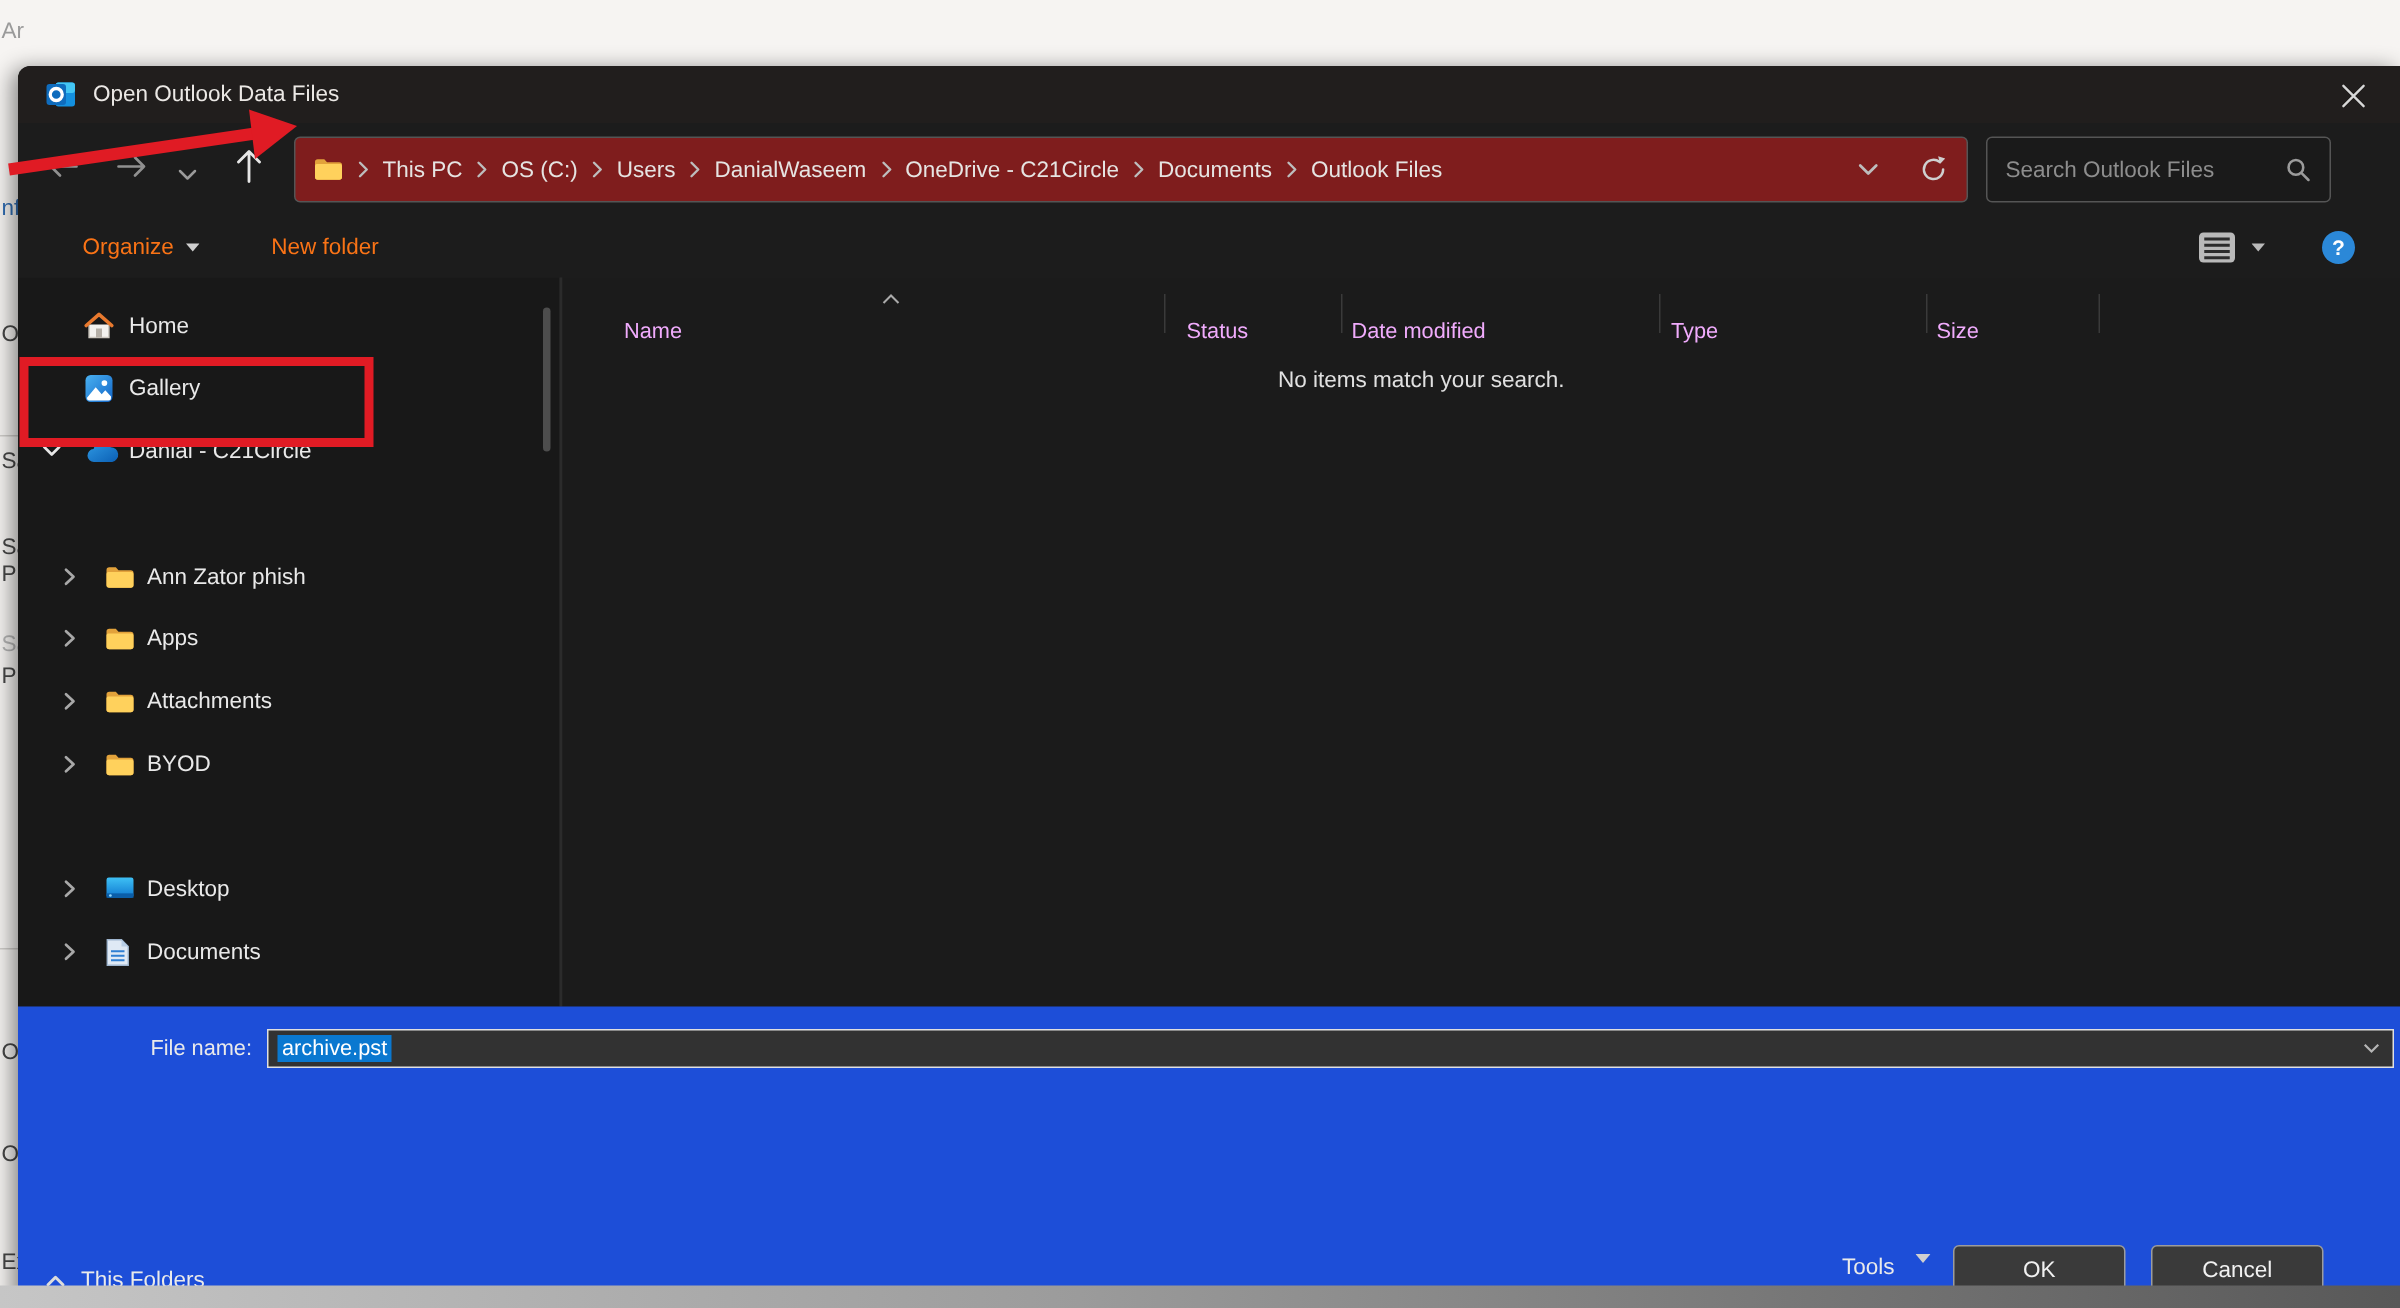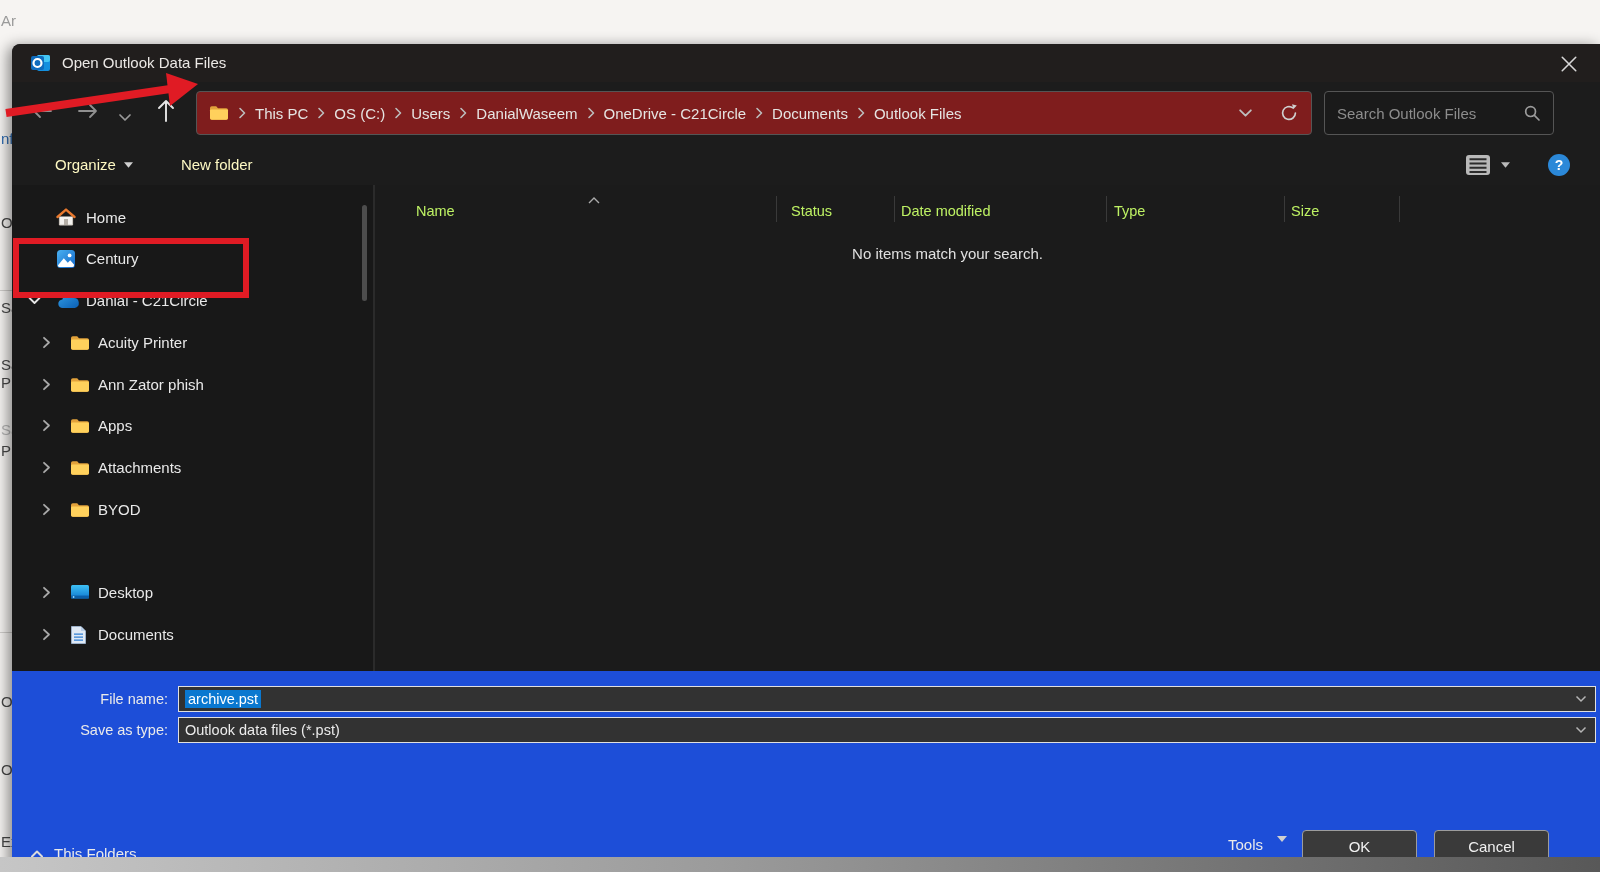--- a/index.html
+++ b/index.html
@@ -35,42 +35,42 @@
   .addressbar .bar-right { margin-left:auto; display:flex; align-items:center; gap:26px; }
   .searchbox { position:absolute; left:1312px; top:9px; width:230px; height:44px; background:#1a1a1a;
                border:1px solid #555555; border-radius:4px; display:flex; align-items:center; padding:0 12px; }
   .searchbox input { flex:1; background:transparent; border:none; outline:none; color:#cfcfcf;
                      font-size:15px; font-family:"Liberation Sans", sans-serif; min-width:0; }
   .searchbox input::placeholder { color:#8d8d8d; }
 
   
   .commandbar { position:absolute; left:0; top:100px; width:100%; height:41px; background:#1c1c1c;
                 display:flex; align-items:center; padding:0 30px 0 43px; }
-  .cmd { display:flex; align-items:center; gap:8px; color:#fef9c3; font-size:15px; }
+  .cmd { display:flex; align-items:center; gap:8px; color:#f97316; font-size:15px; }
   .cmd + .cmd { margin-left:48px; }
   .cmd-right { margin-left:auto; display:flex; align-items:center; gap:10px; }
   .help-circle { width:22px; height:22px; border-radius:50%; background:#2b88d8; color:#ffffff;
                  font-size:14px; font-weight:bold; display:flex; align-items:center; justify-content:center; margin-left:28px; }
 
   
   .main { position:absolute; left:0; top:141px; width:100%; height:486px; }
   .sidebar { position:absolute; left:0; top:0; width:361px; height:100%; background:#181818; }
   .main-divider { position:absolute; left:361px; top:0; width:2px; height:100%; background:#2b2b2b; }
   .filelist { position:absolute; left:363px; top:0; right:0; height:100%; background:#1b1b1b; }
 
   .tree-row { position:absolute; left:0; width:100%; height:41px; display:flex; align-items:center; }
   .tree-row .chev { position:absolute; display:flex; }
   .tree-row .ticon { position:absolute; display:flex; }
   .tree-row .lbl { position:absolute; font-size:15px; color:#e9e9e9; white-space:nowrap; }
   .lvl0 .chev { left:16px; } .lvl0 .ticon { left:44px; } .lvl0 .lbl { left:74px; }
   .lvl1 .chev { left:30px; } .lvl1 .ticon { left:58px; } .lvl1 .lbl { left:86px; }
   .sb-scroll { position:absolute; left:350px; top:20px; width:5px; height:96px; background:#4d4d4d; border-radius:3px; }
 
   .colheaders { position:absolute; left:0; top:5px; width:100%; height:36px; }
-  .colheaders .col { position:absolute; top:13px; font-size:14.5px; color:#bef264; white-space:nowrap; }
+  .colheaders .col { position:absolute; top:23px; font-size:14.5px; color:#f0abfc; white-space:nowrap; }
   .col-div { position:absolute; top:6px; width:1px; height:26px; background:#3a3a3a; }
   .sort-caret { position:absolute; left:212px; top:0px; }
   .empty-msg { position:absolute; left:0; right:80px; top:60px; text-align:center; font-size:15px; color:#e0e0e0; }
 
   
   .bottomform { position:absolute; left:0; top:627px; width:100%; height:225px; background:#1d4ed8; border-radius:0 0 0 8px; }
   .formrow { position:absolute; left:0; width:100%; height:26px; }
   .formrow .flabel { position:absolute; left:0; width:156px; text-align:right; font-size:14.5px; color:#eaeaea; line-height:26px; }
   .finput { position:absolute; left:166px; right:4px; height:26px; background:#323232; border:1px solid #e0e0e0;
             display:flex; align-items:center; padding:0 26px 0 6px; }
@@ -289,51 +289,37 @@
         </div>
 
         <div class="tree-row lvl0" style="top:53px">
           <span class="ticon">
             <svg width="20" height="20" viewBox="0 0 20 20">
                 <rect x="1" y="1" width="18" height="18" rx="3.5" fill="url(#galG)"></rect>
                 <circle cx="13.6" cy="6.4" r="1.9" fill="#ffffff"></circle>
                 <path d="M2 16.2 L7.8 9.2 L11.8 13.8 L14.2 11.2 L18 15.4 V16.5 Q18 18 16.5 18 H3.5 Q2 18 2 16.5 Z" fill="#ffffff"></path>
               </svg>
           </span>
-          <span class="lbl">Century</span>
+          <span class="lbl">Gallery</span>
         </div>
 
         <div class="tree-row lvl0" style="top:95px">
           <span class="chev">
             <svg width="13" height="9" viewBox="0 0 13 9">
                 <path d="M1.5 2 L6.5 7 L11.5 2" fill="none" stroke="#e6e6e6" stroke-width="1.8" stroke-linecap="round" stroke-linejoin="round"></path>
               </svg>
           </span>
           <span class="ticon">
             <svg width="25" height="16" viewBox="0 0 24 16">
                 <path d="M18.3 15 H6.3 A4.3 4.3 0 0 1 5.9 6.4 A6 6 0 0 1 17.3 5.1 A5 5 0 0 1 18.3 15 Z" fill="url(#odG)"></path>
               </svg>
           </span>
           <span class="lbl">Danial - C21Circle</span>
         </div>
 
-        <div class="tree-row lvl1" style="top:137px">
-          <span class="chev">
-              <svg width="9" height="13" viewBox="0 0 9 13">
-                <path d="M2 1.8 L7 6.5 L2 11.2" fill="none" stroke="#a8a8a8" stroke-width="1.8" stroke-linecap="round" stroke-linejoin="round"></path>
-              </svg>
-            </span>
-          <span class="ticon">
-              <svg width="20" height="16" viewBox="0 0 20 16">
-                <path d="M1 3 Q1 1.2 2.8 1.2 H7.2 L9 3.2 H17.2 Q19 3.2 19 5 V13 Q19 14.8 17.2 14.8 H2.8 Q1 14.8 1 13 Z" fill="#e2a23b"></path>
-                <path d="M1 5.6 Q1 4.4 2.2 4.4 H17.8 Q19 4.4 19 5.6 V13 Q19 14.8 17.2 14.8 H2.8 Q1 14.8 1 13 Z" fill="#ffd15c"></path>
-              </svg>
-            </span>
-          <span class="lbl">Acuity Printer</span>
-        </div>
 
         <div class="tree-row lvl1" style="top:179px">
           <span class="chev">
               <svg width="9" height="13" viewBox="0 0 9 13">
                 <path d="M2 1.8 L7 6.5 L2 11.2" fill="none" stroke="#a8a8a8" stroke-width="1.8" stroke-linecap="round" stroke-linejoin="round"></path>
               </svg>
             </span>
           <span class="ticon">
               <svg width="20" height="16" viewBox="0 0 20 16">
                 <path d="M1 3 Q1 1.2 2.8 1.2 H7.2 L9 3.2 H17.2 Q19 3.2 19 5 V13 Q19 14.8 17.2 14.8 H2.8 Q1 14.8 1 13 Z" fill="#e2a23b"></path>
@@ -455,31 +441,20 @@
         <div class="finput">
           <span class="sel">archive.pst</span>
           <span class="dd">
             <svg width="12" height="8" viewBox="0 0 12 8">
                 <path d="M1.5 1.5 L6 6 L10.5 1.5" fill="none" stroke="#b5b5b5" stroke-width="1.5"></path>
               </svg>
           </span>
         </div>
       </div>
 
-      <div class="formrow" style="top:46px">
-        <span class="flabel">Save as type:</span>
-        <div class="finput">
-          <span class="val">Outlook data files (*.pst)</span>
-          <span class="dd">
-            <svg width="12" height="8" viewBox="0 0 12 8">
-                <path d="M1.5 1.5 L6 6 L10.5 1.5" fill="none" stroke="#b5b5b5" stroke-width="1.5"></path>
-              </svg>
-          </span>
-        </div>
-      </div>
 
       <div class="hidefolders">
         <svg width="14" height="9" viewBox="0 0 14 9">
             <path d="M2 7.5 L7 2.5 L12 7.5" fill="none" stroke="#dcdcdc" stroke-width="2" stroke-linecap="round" stroke-linejoin="round"></path>
           </svg>
         <span>This Folders</span>
       </div>
 
       <div class="tools">
         <span>Tools</span>

